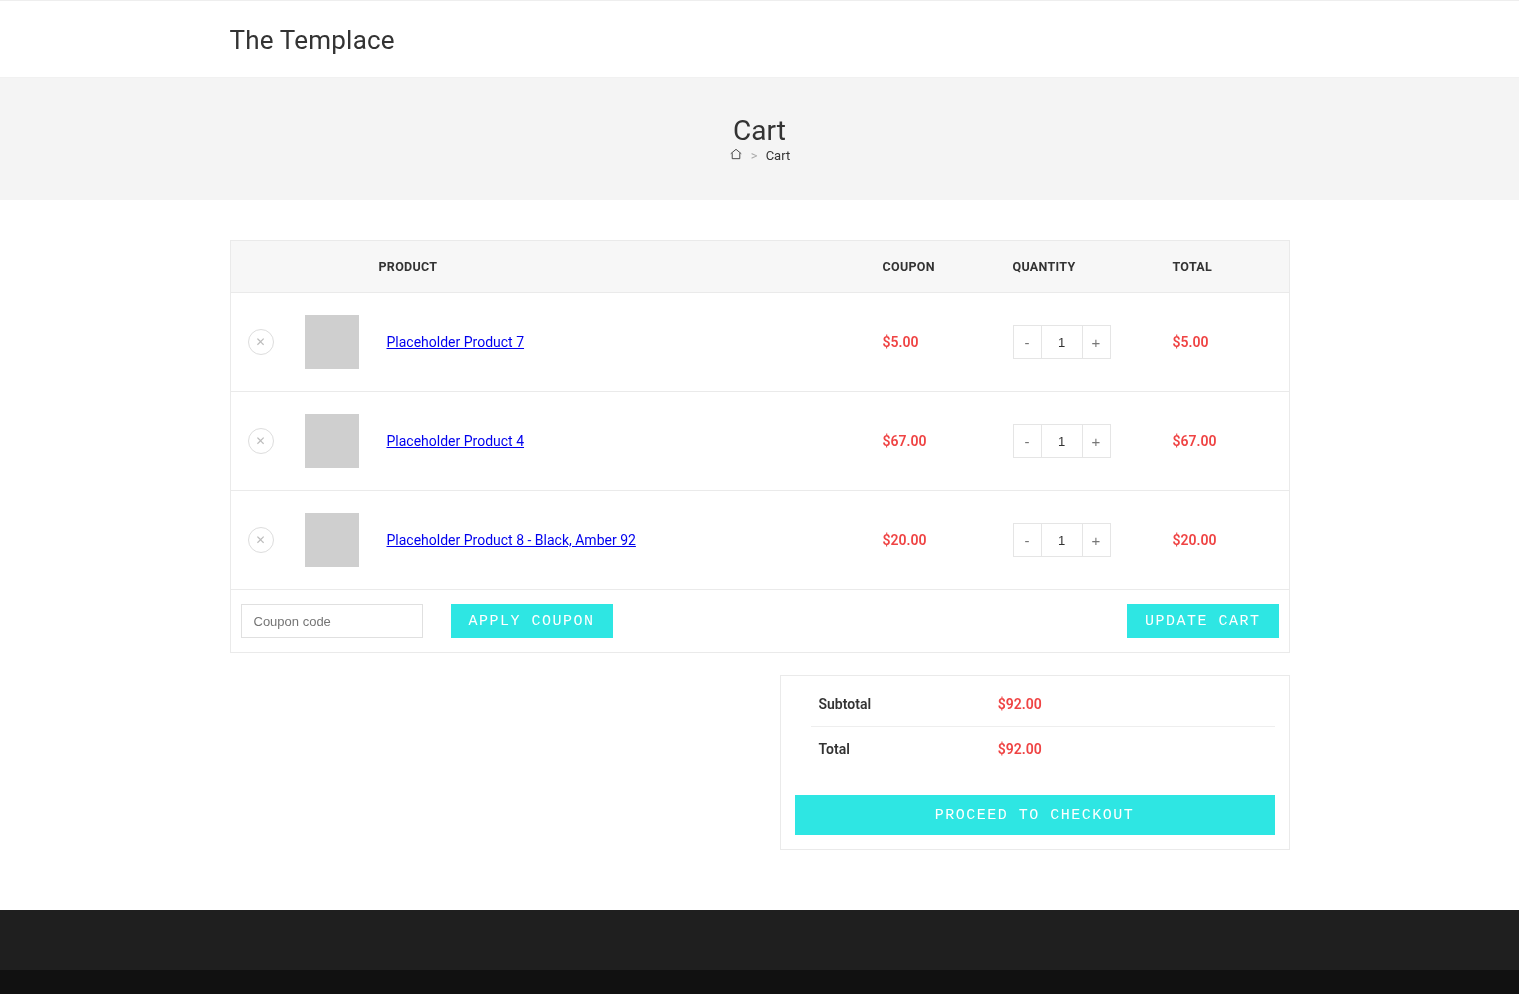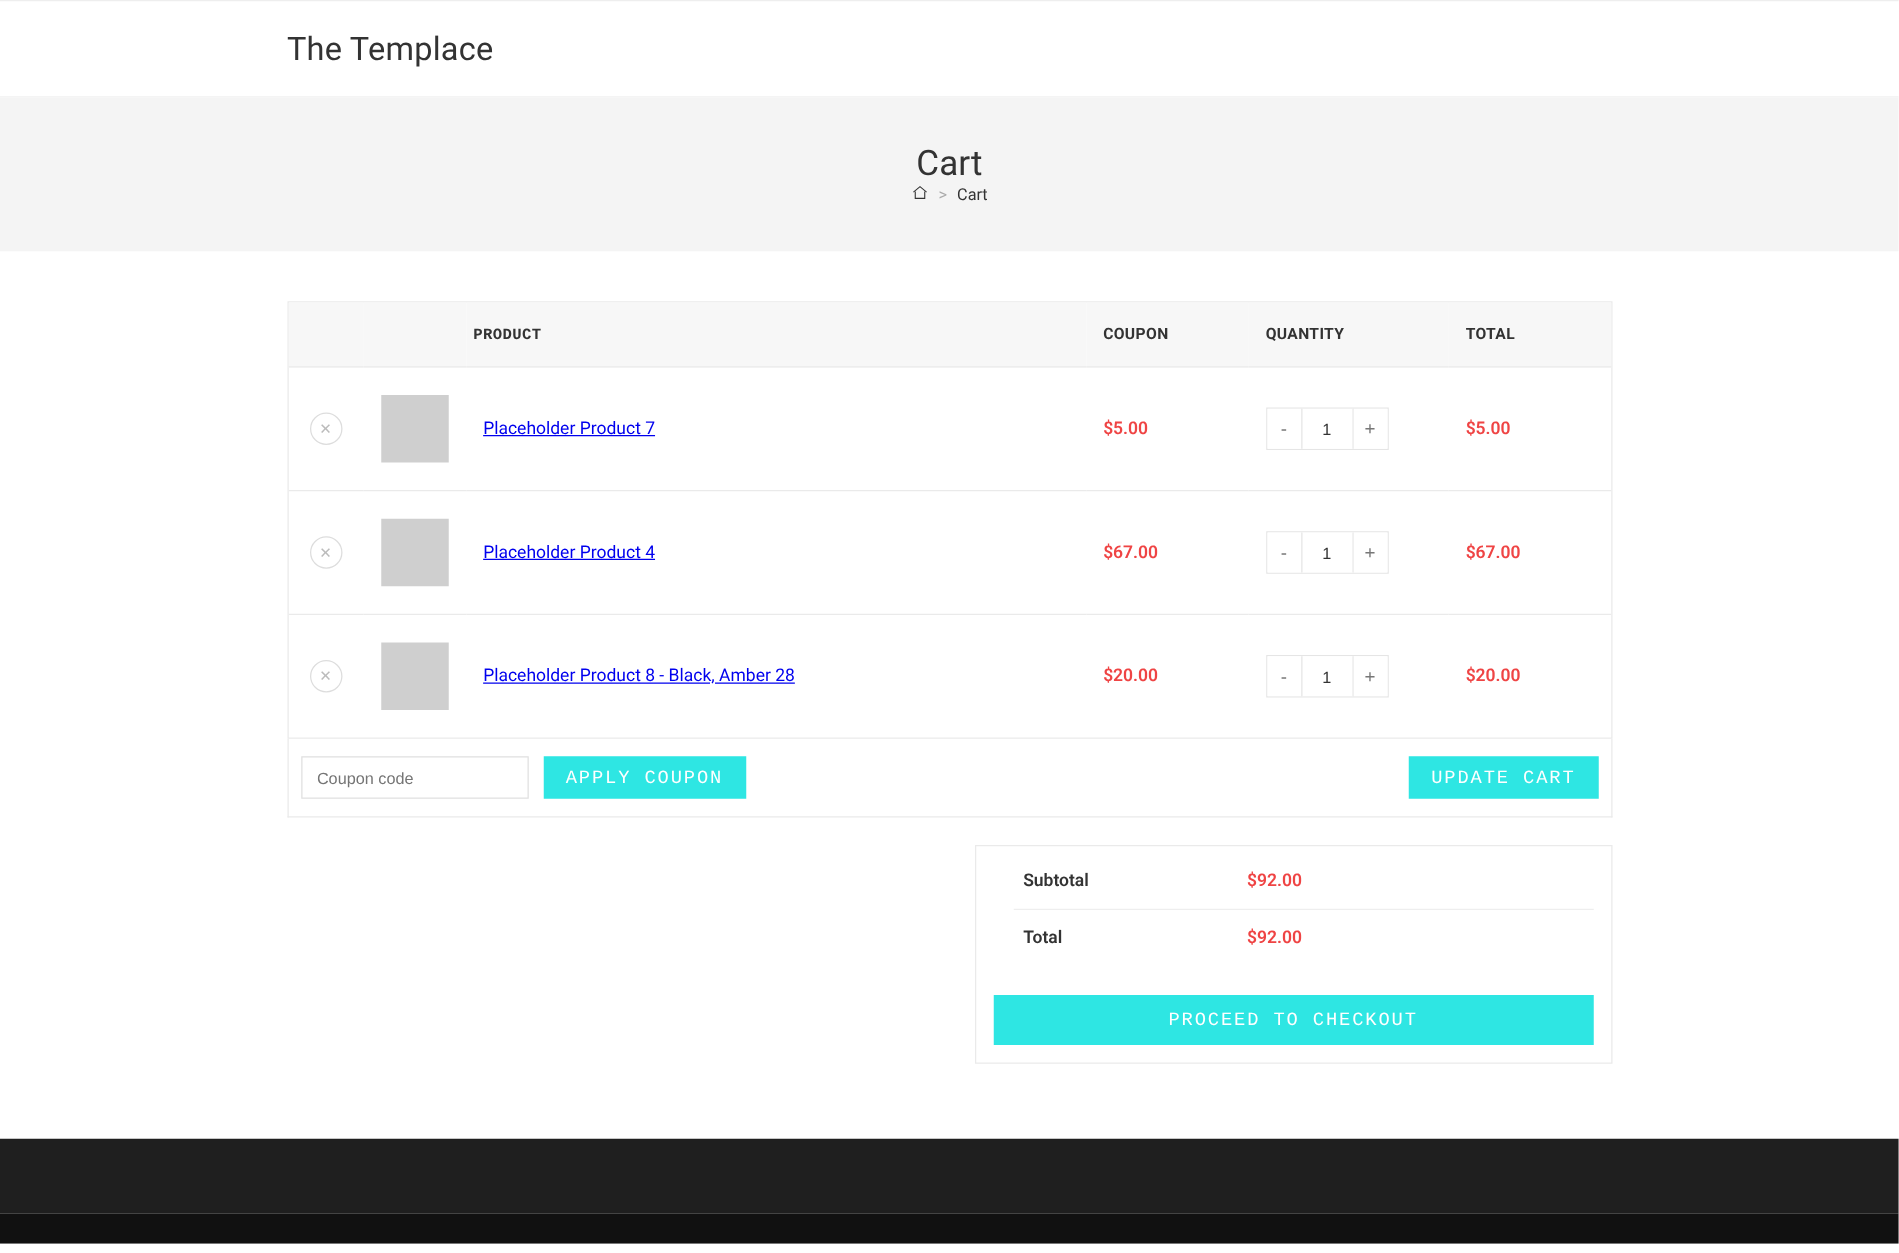--- a/index.html
+++ b/index.html
@@ -21,38 +21,38 @@
   .home-icon { width:14px; height:14px; display:inline-block; }
   .home-icon svg { width:14px; height:14px; display:block; stroke:#333; fill:none; stroke-width:1.5; }
 
   
   main { padding: 40px 0 60px; }
 
   
   .cart-table { width:100%; border:1px solid #eaeaea; border-collapse: separate; border-spacing:0; }
   .cart-table thead th { background:#f7f7f7; text-align:left; font-size:12.5px; font-weight:700; letter-spacing:0.3px; color:#333; padding:18px 14px; border-bottom:1px solid #eaeaea; }
   .cart-table thead th.th-remove, .cart-table thead th.th-thumb { width:60px; }
-  .cart-table thead th.th-product { padding-left: 6px; font-family: Liberation Mono, monospace; }
+  .cart-table thead th.th-product { padding-left: 6px; }
   .cart-table thead th.th-price { width:130px; }
   .cart-table thead th.th-qty { width:160px; }
   .cart-table thead th.th-total { width:130px; text-align:left; }
   .cart-table tbody td { padding:22px 14px; border-bottom:1px solid #eaeaea; vertical-align:middle; }
   .cart-table tbody tr:last-child td { border-bottom:none; }
   .remove-btn { width:26px; height:26px; border:1px solid #ddd; border-radius:50%; display:flex; align-items:center; justify-content:center; color:#bbb; font-size:12px; cursor:pointer; background:#fff; margin:0 auto; }
   .thumb { width:54px; height:54px; background:#cfcfcf; display:flex; align-items:center; justify-content:center; color:#9a9a9a; font-size:6px; }
   .product-name { color:#333; font-size:14px; }
   .price-val, .line-total, .totals-amount { color:#ef4444; font-weight:600; }
 
   .qty-wrap { display:flex; align-items:center; border:1px solid #e5e5e5; width:98px; height:34px; }
   .qty-wrap button { width:28px; height:100%; border:none; background:#fff; color:#777; font-size:15px; cursor:pointer; }
   .qty-wrap input { width:42px; height:100%; border:none; border-left:1px solid #e5e5e5; border-right:1px solid #e5e5e5; text-align:center; font-size:13px; color:#333; }
 
   
   .cart-actions { display:flex; align-items:center; justify-content:space-between; padding:14px 10px; border:1px solid #eaeaea; border-top:none; }
-  .coupon { display:flex; gap:12px; align-items:center; }
+  .coupon { display:flex; gap:28px; align-items:center; }
   .coupon input { width:182px; height:34px; border:1px solid #e0e0e0; padding:0 12px; font-size:13px; color:#555; }
   .btn { display:inline-flex; align-items:center; justify-content:center; padding:12px 18px; height:34px; font-size:15px; letter-spacing:1.5px; font-weight:500; color:#fff; background:#2ee6e3; border:none; cursor:pointer; text-transform:uppercase;font-family:Liberation Mono, monospace; }
   .btn.wide { width:100%; height:40px; }
 
   
   .cart-totals-wrap { display:flex; justify-content:flex-end; margin-top:22px; }
   .cart-totals { width:510px; border:1px solid #eaeaea; }
   .cart-totals h2 { background:#f7f7f7; text-align:center; font-size:16px; font-weight:600; color:#333; padding:14px 0; border-bottom:1px solid #eaeaea; }
   .totals-table { width:100%; padding:6px 14px 16px; }
   .totals-row { display:flex; align-items:center; border-bottom:1px solid #eee; padding:14px 8px;margin-left:16px; }
@@ -148,21 +148,21 @@
           </td>
           <td class="line-total">$67.00</td>
         </tr>
         <tr>
           <td>
               <button class="remove-btn">
                 <span>✕</span>
               </button>
             </td>
           <td><a href="#"><div class="thumb"></div></a></td>
-          <td class="product-name"><a href="#">Placeholder Product 8 - Black, Amber 28</a></td>
+          <td class="product-name"><a href="#">Placeholder Product 8 - Black, Amber 92</a></td>
           <td class="price-val">$20.00</td>
           <td>
             <div class="qty-wrap">
               <button>-</button>
               <input type="text" value="1" style="">
               <button>+</button>
             </div>
           </td>
           <td class="line-total">$20.00</td>
         </tr>

